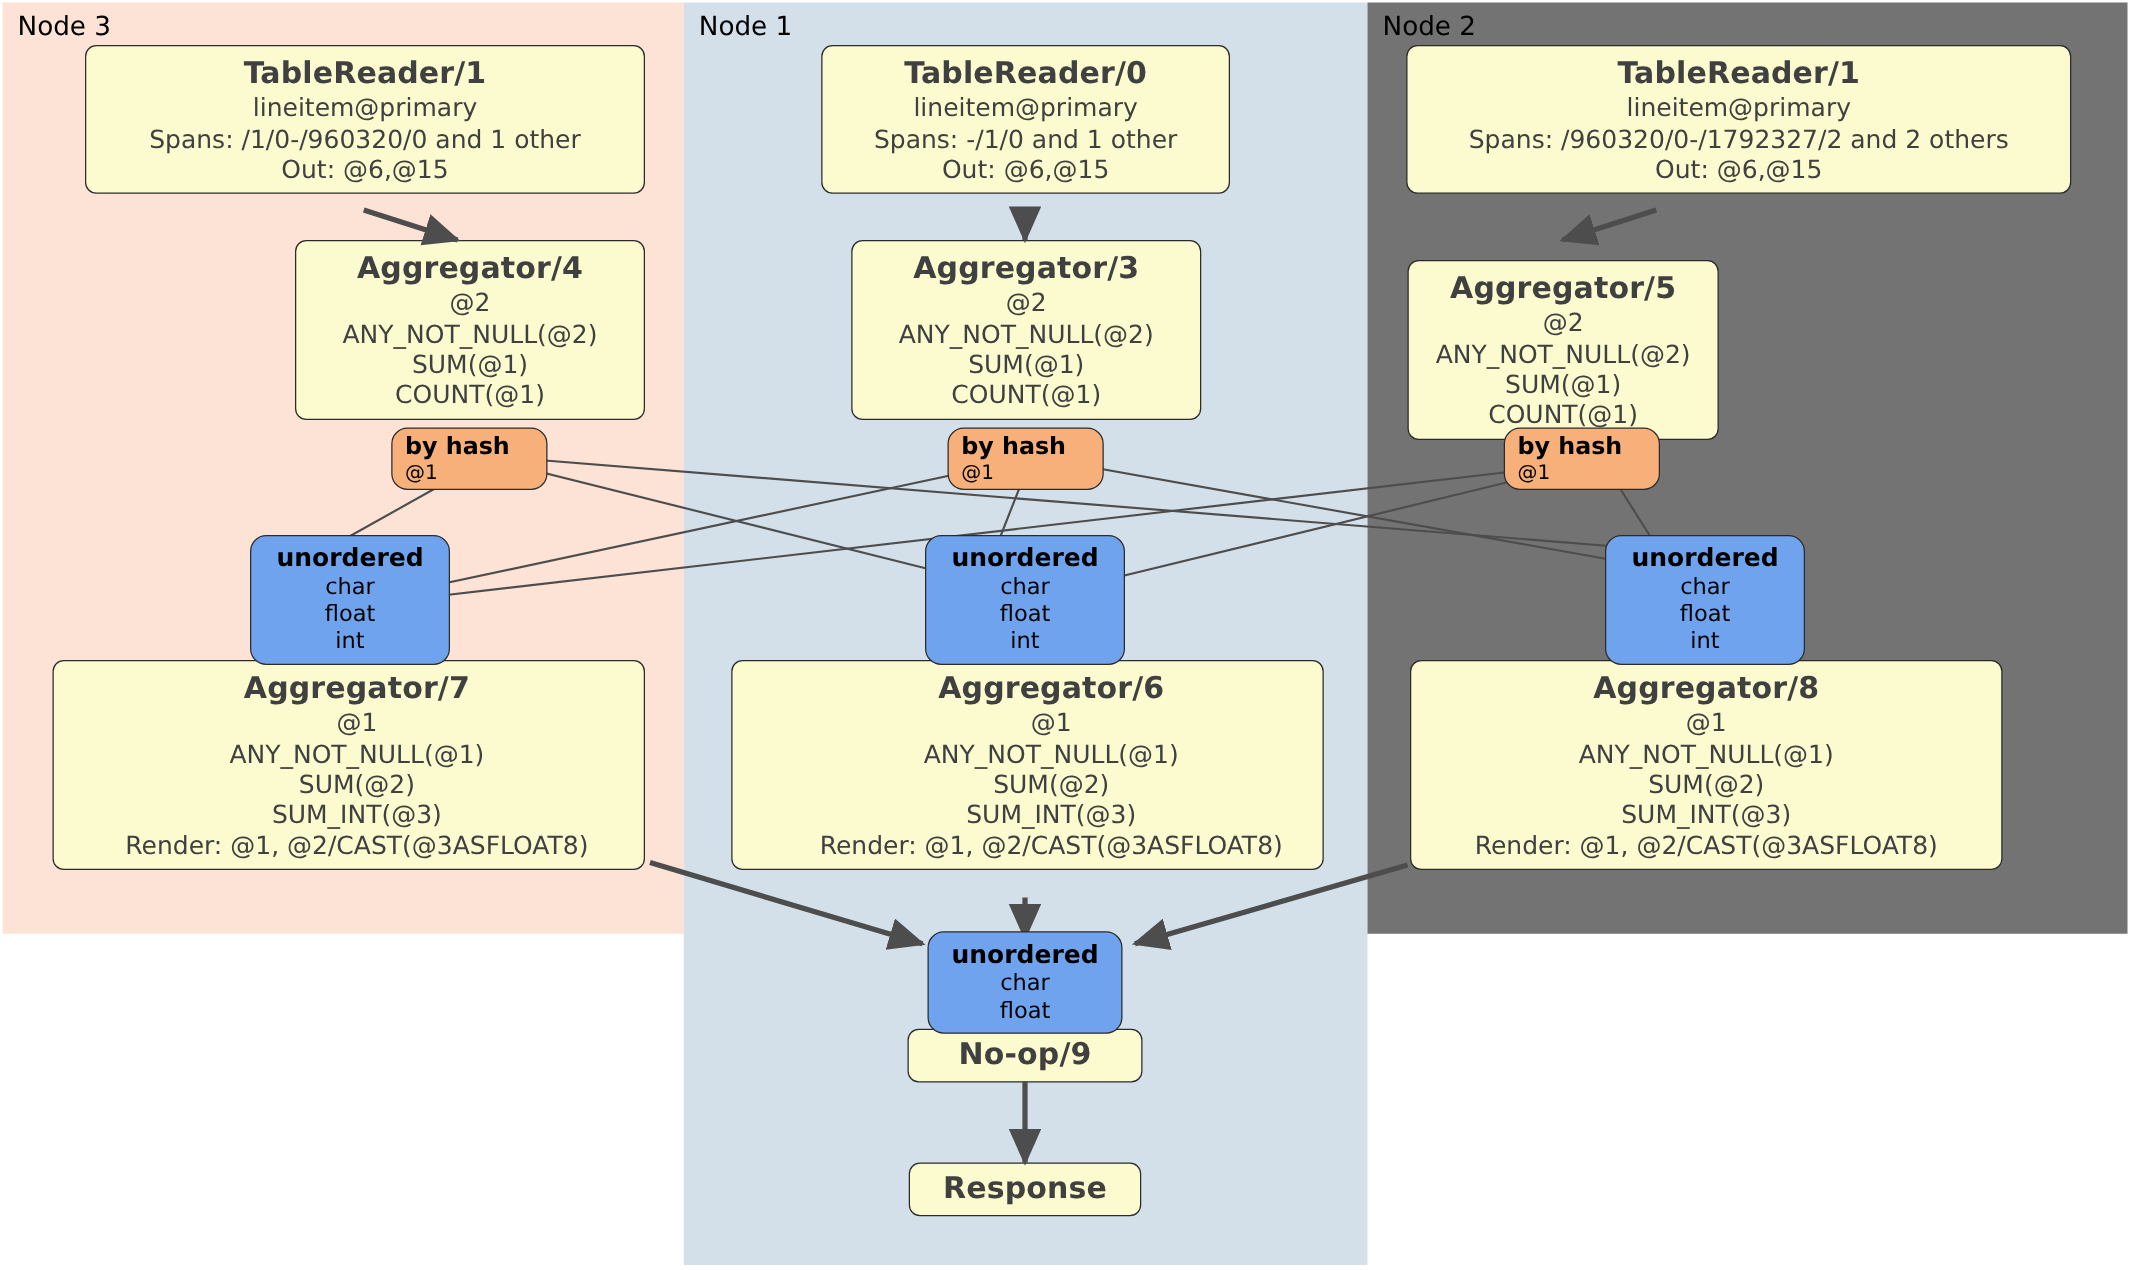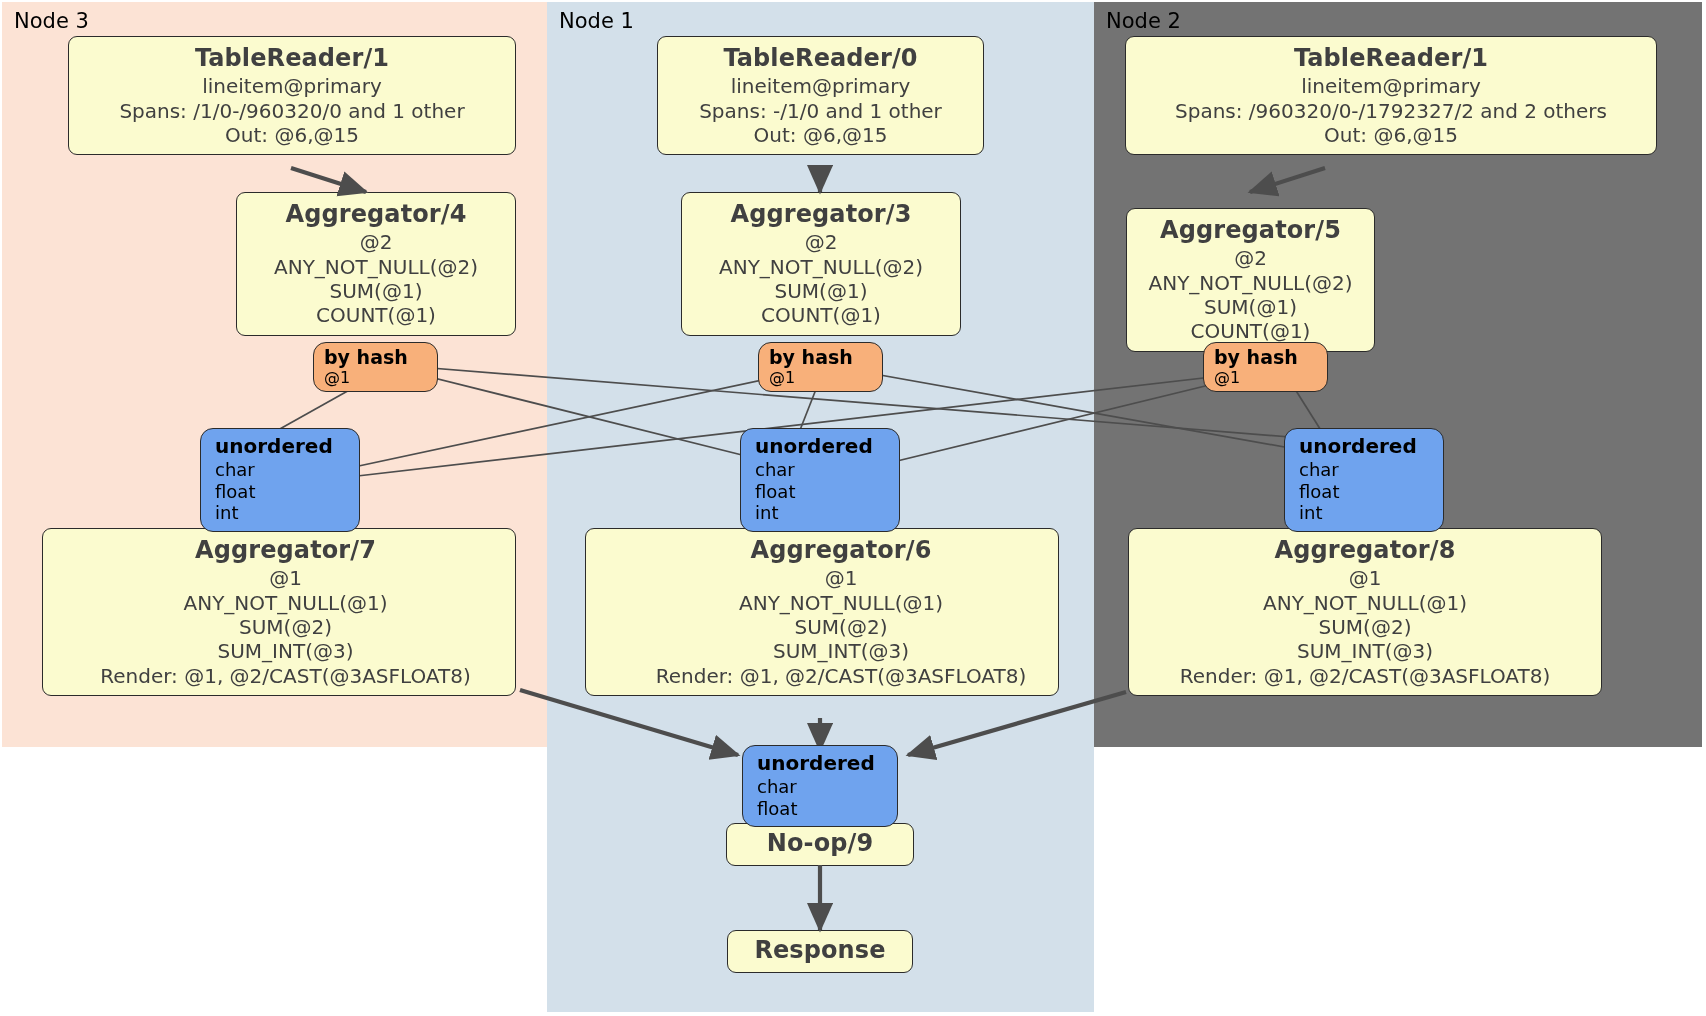--- a/index.html
+++ b/index.html
@@ -97,20 +97,21 @@
     line-height: 1.15;
   }
 
   
   .sync {
     position: absolute;
     box-sizing: border-box;
     background: #6fa3ee;
     border: 1.6px solid #2b2b2b;
     border-radius: 13px;
+    text-align: center;
     padding: 5px 14px 7px 14px;
     color: #000;
     line-height: 1.22;
     z-index: 6;
     white-space: nowrap;
   }
   .sync .sync-title {
     font-weight: bold;
     font-size: 20px;
     line-height: 1.25;

